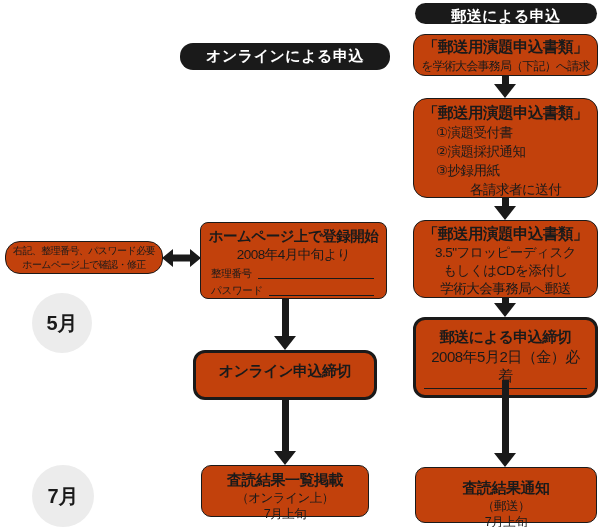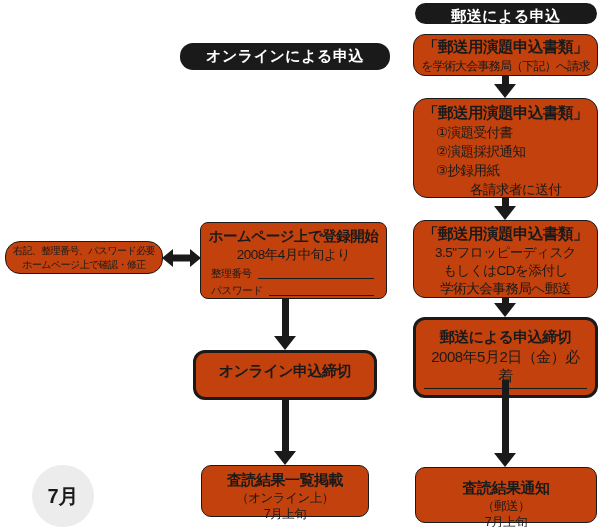--- a/index.html
+++ b/index.html
@@ -149,18 +149,21 @@
     <div class="arrow-shaft"></div>
     <div class="arrow-head"></div>
   </div>
 
   <div class="box" style="left:201px;top:465px;width:168px;height:52px;border-radius:10px;padding-top:4px;">
     <div class="box-title">査読結果一覧掲載</div>
     <div class="box-line" style="font-size:12.5px;line-height:16px;">（オンライン上）</div>
     <div class="box-line" style="font-size:12.5px;line-height:16px;">7月上旬</div>
   </div>
 
+  <div class="month-circle" style="left:32px;top:293px;width:60px;height:60px;">
+    <span>5月</span>
+  </div>
 
   <div class="month-circle" style="left:32px;top:465px;width:62px;height:62px;">
     <span>7月</span>
   </div>
 
 </div>
 
 </body></html>

